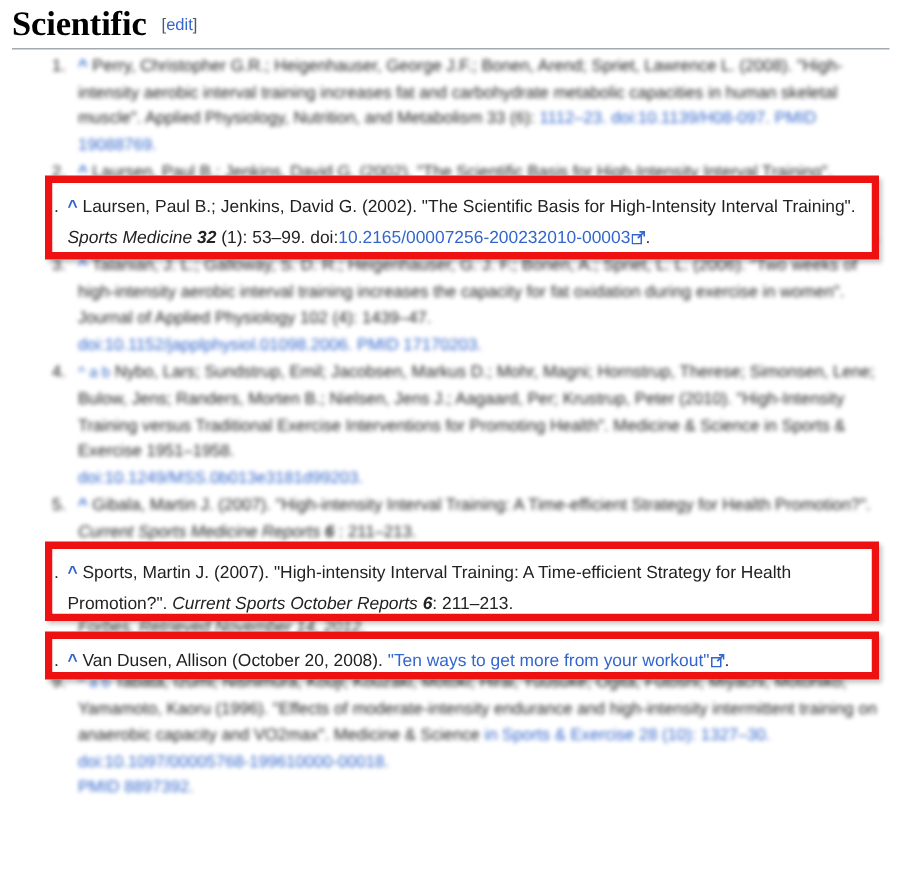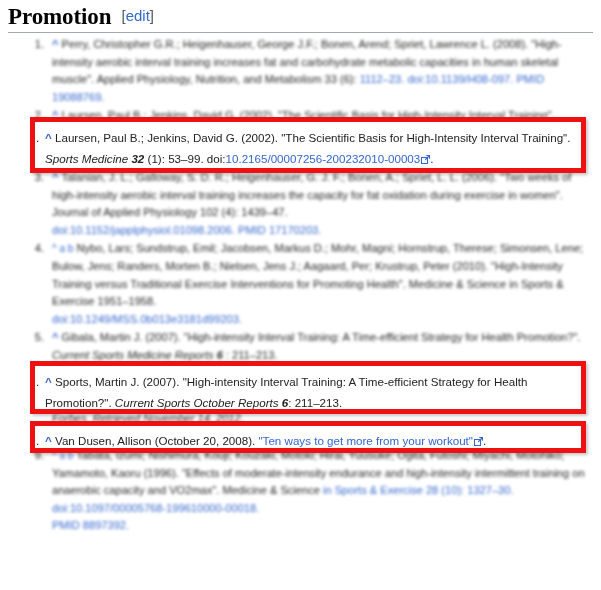--- a/index.html
+++ b/index.html
@@ -32,21 +32,21 @@
     display: inline-block;
     font-family: "Liberation Serif", serif;
     font-size: 23px;
     font-weight: bold;
     line-height: 28px;
     color: #000000;
     letter-spacing: -0.1px;
   }
   .edit-wrap {
     display: inline-block;
-    font-size: 15px;
+    font-size: 11px;
     line-height: 28px;
     vertical-align: 3px;
     margin-left: 10px;
     color: #54595d;
     font-family: "Liberation Sans", sans-serif;
   }
   .edit-wrap .brk { color: #54595d; }
   .edit-link { color: #3366cc; text-decoration: none; }
 
   
@@ -127,21 +127,21 @@
   #hl-3 { left: 30px; top: 421px; width: 556px; height: 32px; }
 
   .pagewrap { position: absolute; inset: 0; }
 </style>
 </head>
 <body>
 
 <div class="pagewrap">
 
   <div class="section-head">
-    <h2>Promotion</h2><span class="edit-wrap"><span class="brk">[</span><a href="#" class="edit-link">edit</a><span class="brk">]</span></span>
+    <h2>Scientific</h2><span class="edit-wrap"><span class="brk">[</span><a href="#" class="edit-link">edit</a><span class="brk">]</span></span>
   </div>
 
   <div class="reflist">
 
     <div class="refitem blur">
       <span class="refnum">1.</span>
       <span class="reftext">
         <span class="caret">^</span>
         <span>Perry, Christopher G.R.; Heigenhauser, George J.F.; Bonen, Arend; Spriet, Lawrence L.</span>
         <span>(2008). "High-intensity aerobic interval training increases fat and carbohydrate metabolic</span>

